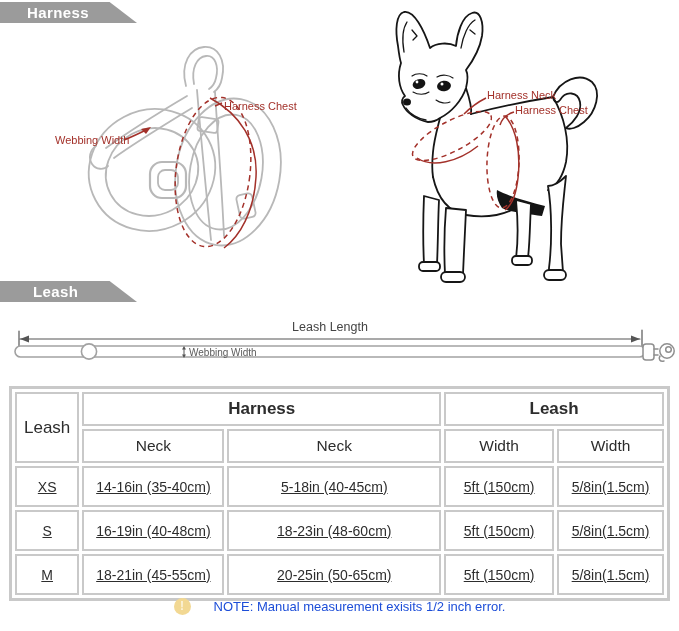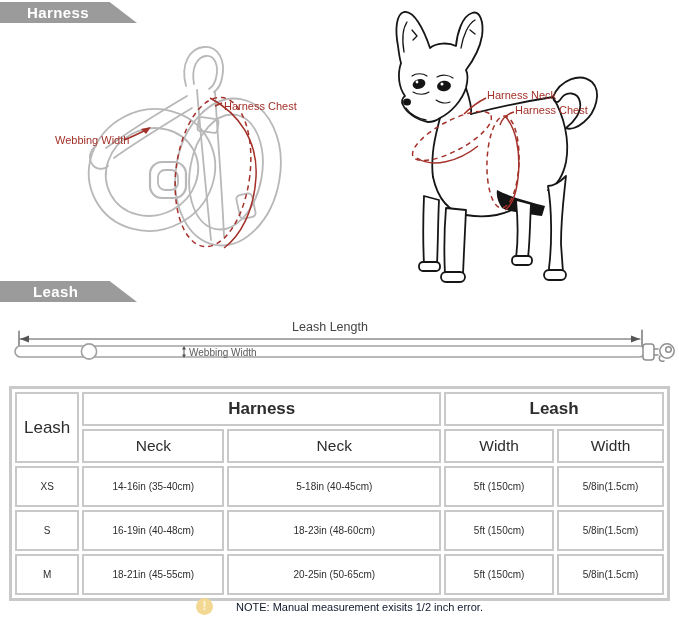--- a/index.html
+++ b/index.html
@@ -12,27 +12,27 @@
   #ribbon-harness{top:2px;width:110px;padding-left:27px;}
   #ribbon-leash{top:281px;width:104px;padding-left:33px;}
   
   #size-table{position:absolute;left:9px;top:386px;width:661px;border-collapse:separate;
               border-spacing:3px;border:3px solid #c9c9c9;table-layout:fixed;background:#fff;}
   #size-table th,#size-table td{border:2px solid #c9c9c9;text-align:center;vertical-align:middle;
               color:#2d2d2d;background:#fff;padding:0;}
   .grp-th{font-weight:bold;font-size:17px;height:30px;}
   .sub-th{font-weight:normal;font-size:15.5px;height:30px;}
   .size-th{font-weight:normal;font-size:17px;}
-  .data-td{font-size:10px;height:37px;}
+  .data-td{font-size:14px;height:37px;text-decoration:underline;}
   
   #note{position:absolute;left:0;top:598px;width:100%;display:flex;align-items:center;
         justify-content:center;gap:9px;}
   #note-icon{width:17px;height:17px;border-radius:50%;background:#f2d893;color:#fcf4dc;
         font-weight:bold;font-size:12px;line-height:17px;text-align:center;flex:0 0 auto;}
-  #note-text{font-size:11px;color:#0f172a;margin-left:14px;}
+  #note-text{font-size:13px;color:#1d4ed8;margin-left:14px;}
   svg text{font-family:"Liberation Sans",sans-serif;}
   .red-label{fill:#a3312a;font-size:11px;}
   .gray-label{fill:#444;}
 </style>
 </head>
 <body>
 
 <div id="stage">
 
   <div class="ribbon" id="ribbon-harness">Harness</div>

